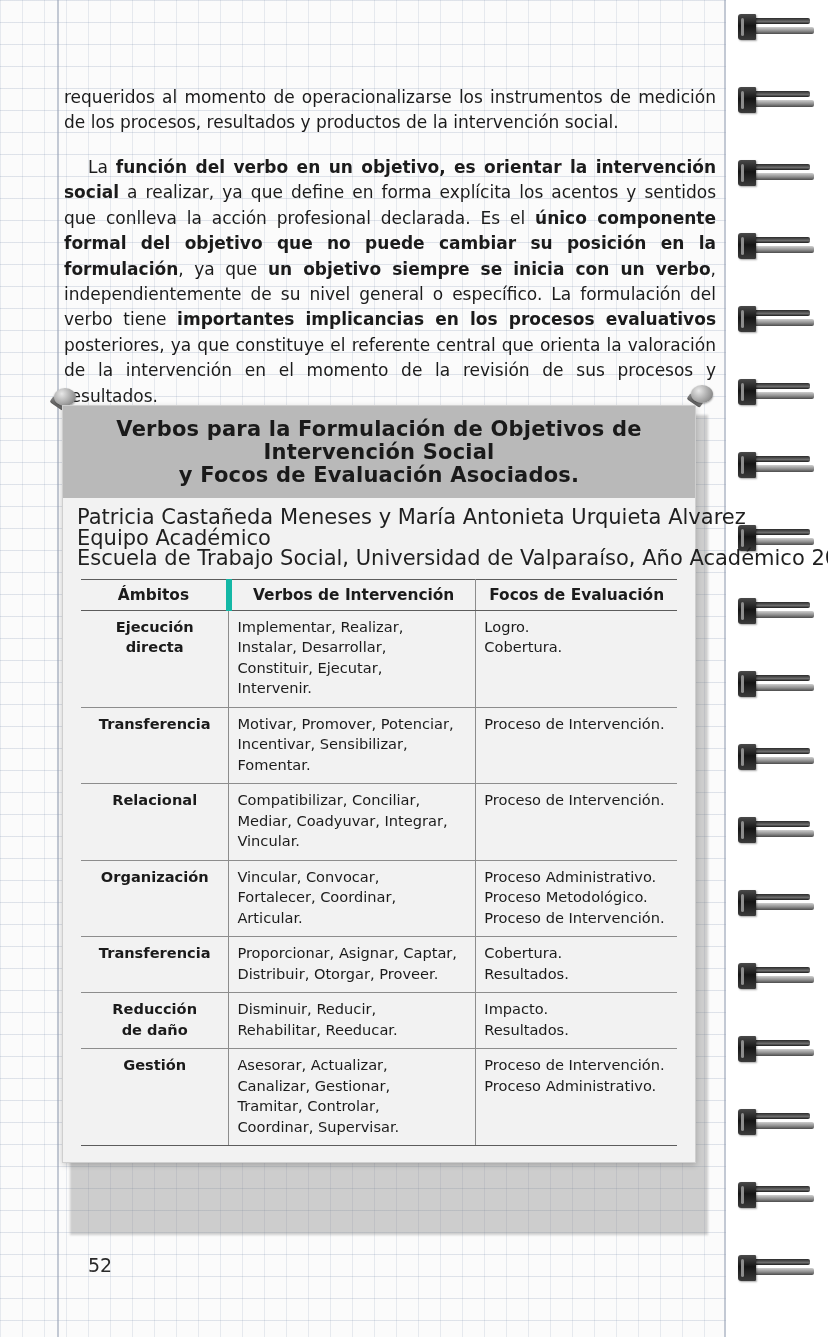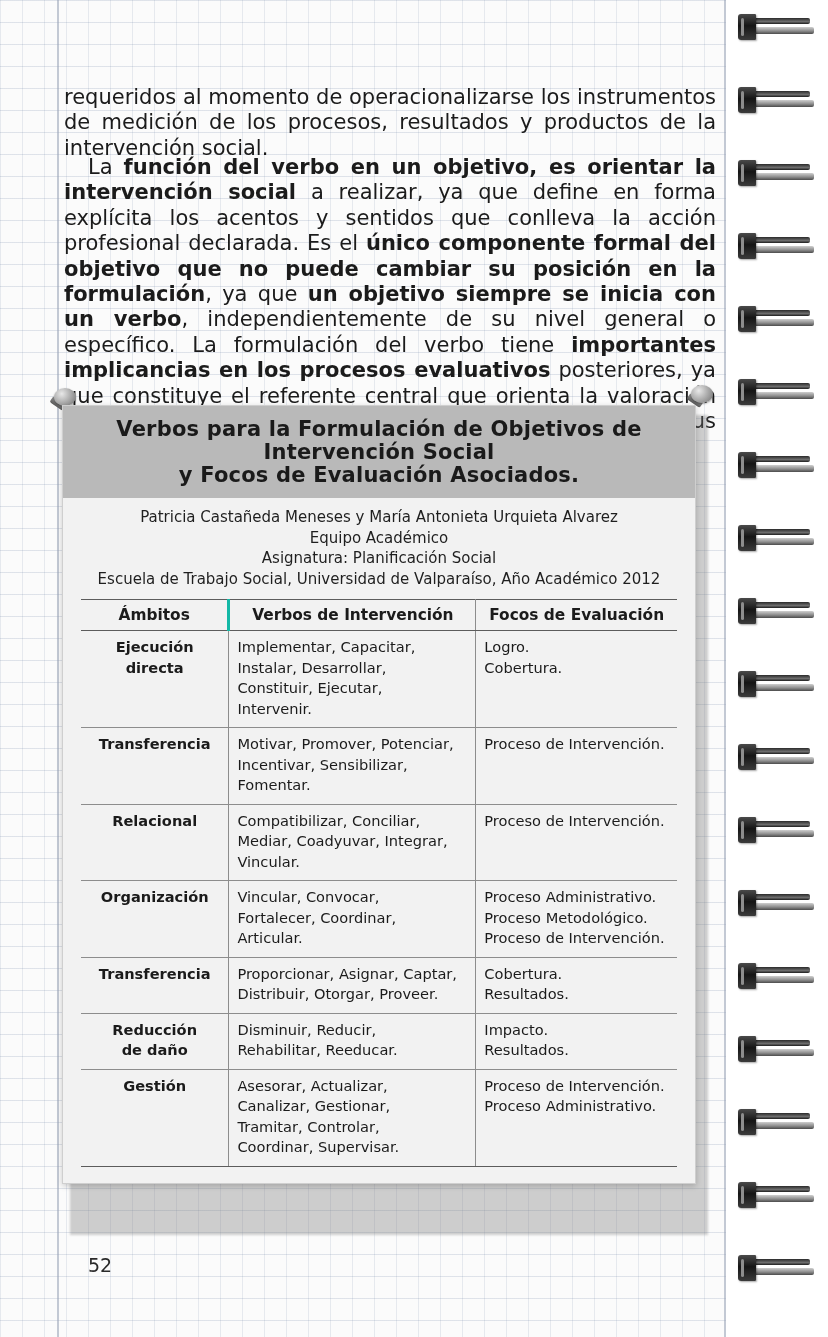--- a/index.html
+++ b/index.html
@@ -102,21 +102,21 @@
   }
 
   
   .content {
     position: absolute;
     left: 64px; top: 0;
     width: 652px;
   }
   p.para {
     margin: 0;
-    font-size: 21px;
+    font-size: 17px;
     line-height: 25.4px;
     color: #1b1b1b;
     text-align: justify;
     font-family: "DejaVu Sans", sans-serif;
   }
   p.para b { font-weight: bold; }
   .p1 { position: absolute; top: 85px; left: 0; width: 652px; }
   .p2 { position: absolute; top: 155px; left: 0; width: 652px; text-indent: 24px; }
 
   
@@ -144,22 +144,21 @@
     background: #b9b9b9;
     color: #1a1a1a;
     font-weight: bold;
     font-size: 21px;
     line-height: 23px;
     text-align: center;
     padding: 12px 26px 11px 26px;
     letter-spacing: 0.2px;
   }
   .card-authors {
-    text-align: center;
-    font-size: 15px;
+    font-size: 21px;
     line-height: 20.5px;
     color: #1f1f1f;
     padding: 9px 14px 10px 14px;
   }
   .card-authors div { white-space: nowrap; }
 
   
   table.verbs {
     border-collapse: collapse;
     width: 596px;
@@ -181,21 +180,21 @@
     padding: 6px 8px 8px 8px;
     line-height: 20.5px;
   }
   table.verbs tr:last-child td { border-bottom: 1.6px solid #5c5c5c; }
   td.col-ambito {
     text-align: center;
     font-weight: bold;
     border-right: 1px solid #8d8d8d;
     width: 136px;
   }
-  th.col-ambito { border-right: 3px solid #14b8a6; width: 136px; }
+  th.col-ambito { border-right: 6px solid #14b8a6; width: 136px; }
   td.col-verbos, th.col-verbos {
     border-right: 1px solid #8d8d8d;
     width: 258px;
   }
   th.col-verbos { border-right: 1px solid #8d8d8d; }
   td.col-focos, th.col-focos { width: 202px; }
   .cellline { display: block; }
 
   
   .pin {
@@ -351,39 +350,38 @@
   <div class="card-wrap">
     <div class="card-shadow"></div>
     <div class="card">
       <div class="card-title">
         <div>Verbos para la Formulación de Objetivos de Intervención Social</div>
         <div>y Focos de Evaluación Asociados.</div>
       </div>
       <div class="card-authors">
         <div>Patricia Castañeda Meneses y María Antonieta Urquieta Alvarez</div>
         <div>Equipo Académico</div>
-        <div>Asignatura: Planificación Social</div>
         <div>Escuela de Trabajo Social, Universidad de Valparaíso, Año Académico 2012</div>
       </div>
       <table class="verbs">
         <thead>
           <tr>
             <th class="col-ambito">Ámbitos</th>
             <th class="col-verbos">Verbos de Intervención</th>
             <th class="col-focos">Focos de Evaluación</th>
           </tr>
         </thead>
         <tbody id="verbs-body">
             <tr>
               <td class="col-ambito">
                 <span class="cellline">Ejecución</span>
                 <span class="cellline">directa</span>
               </td>
               <td class="col-verbos">
-                <span class="cellline">Implementar, Capacitar,</span>
+                <span class="cellline">Implementar, Realizar,</span>
                 <span class="cellline">Instalar, Desarrollar,</span>
                 <span class="cellline">Constituir, Ejecutar,</span>
                 <span class="cellline">Intervenir.</span>
               </td>
               <td class="col-focos">
                 <span class="cellline">Logro.</span>
                 <span class="cellline">Cobertura.</span>
               </td>
             </tr>
             <tr>

